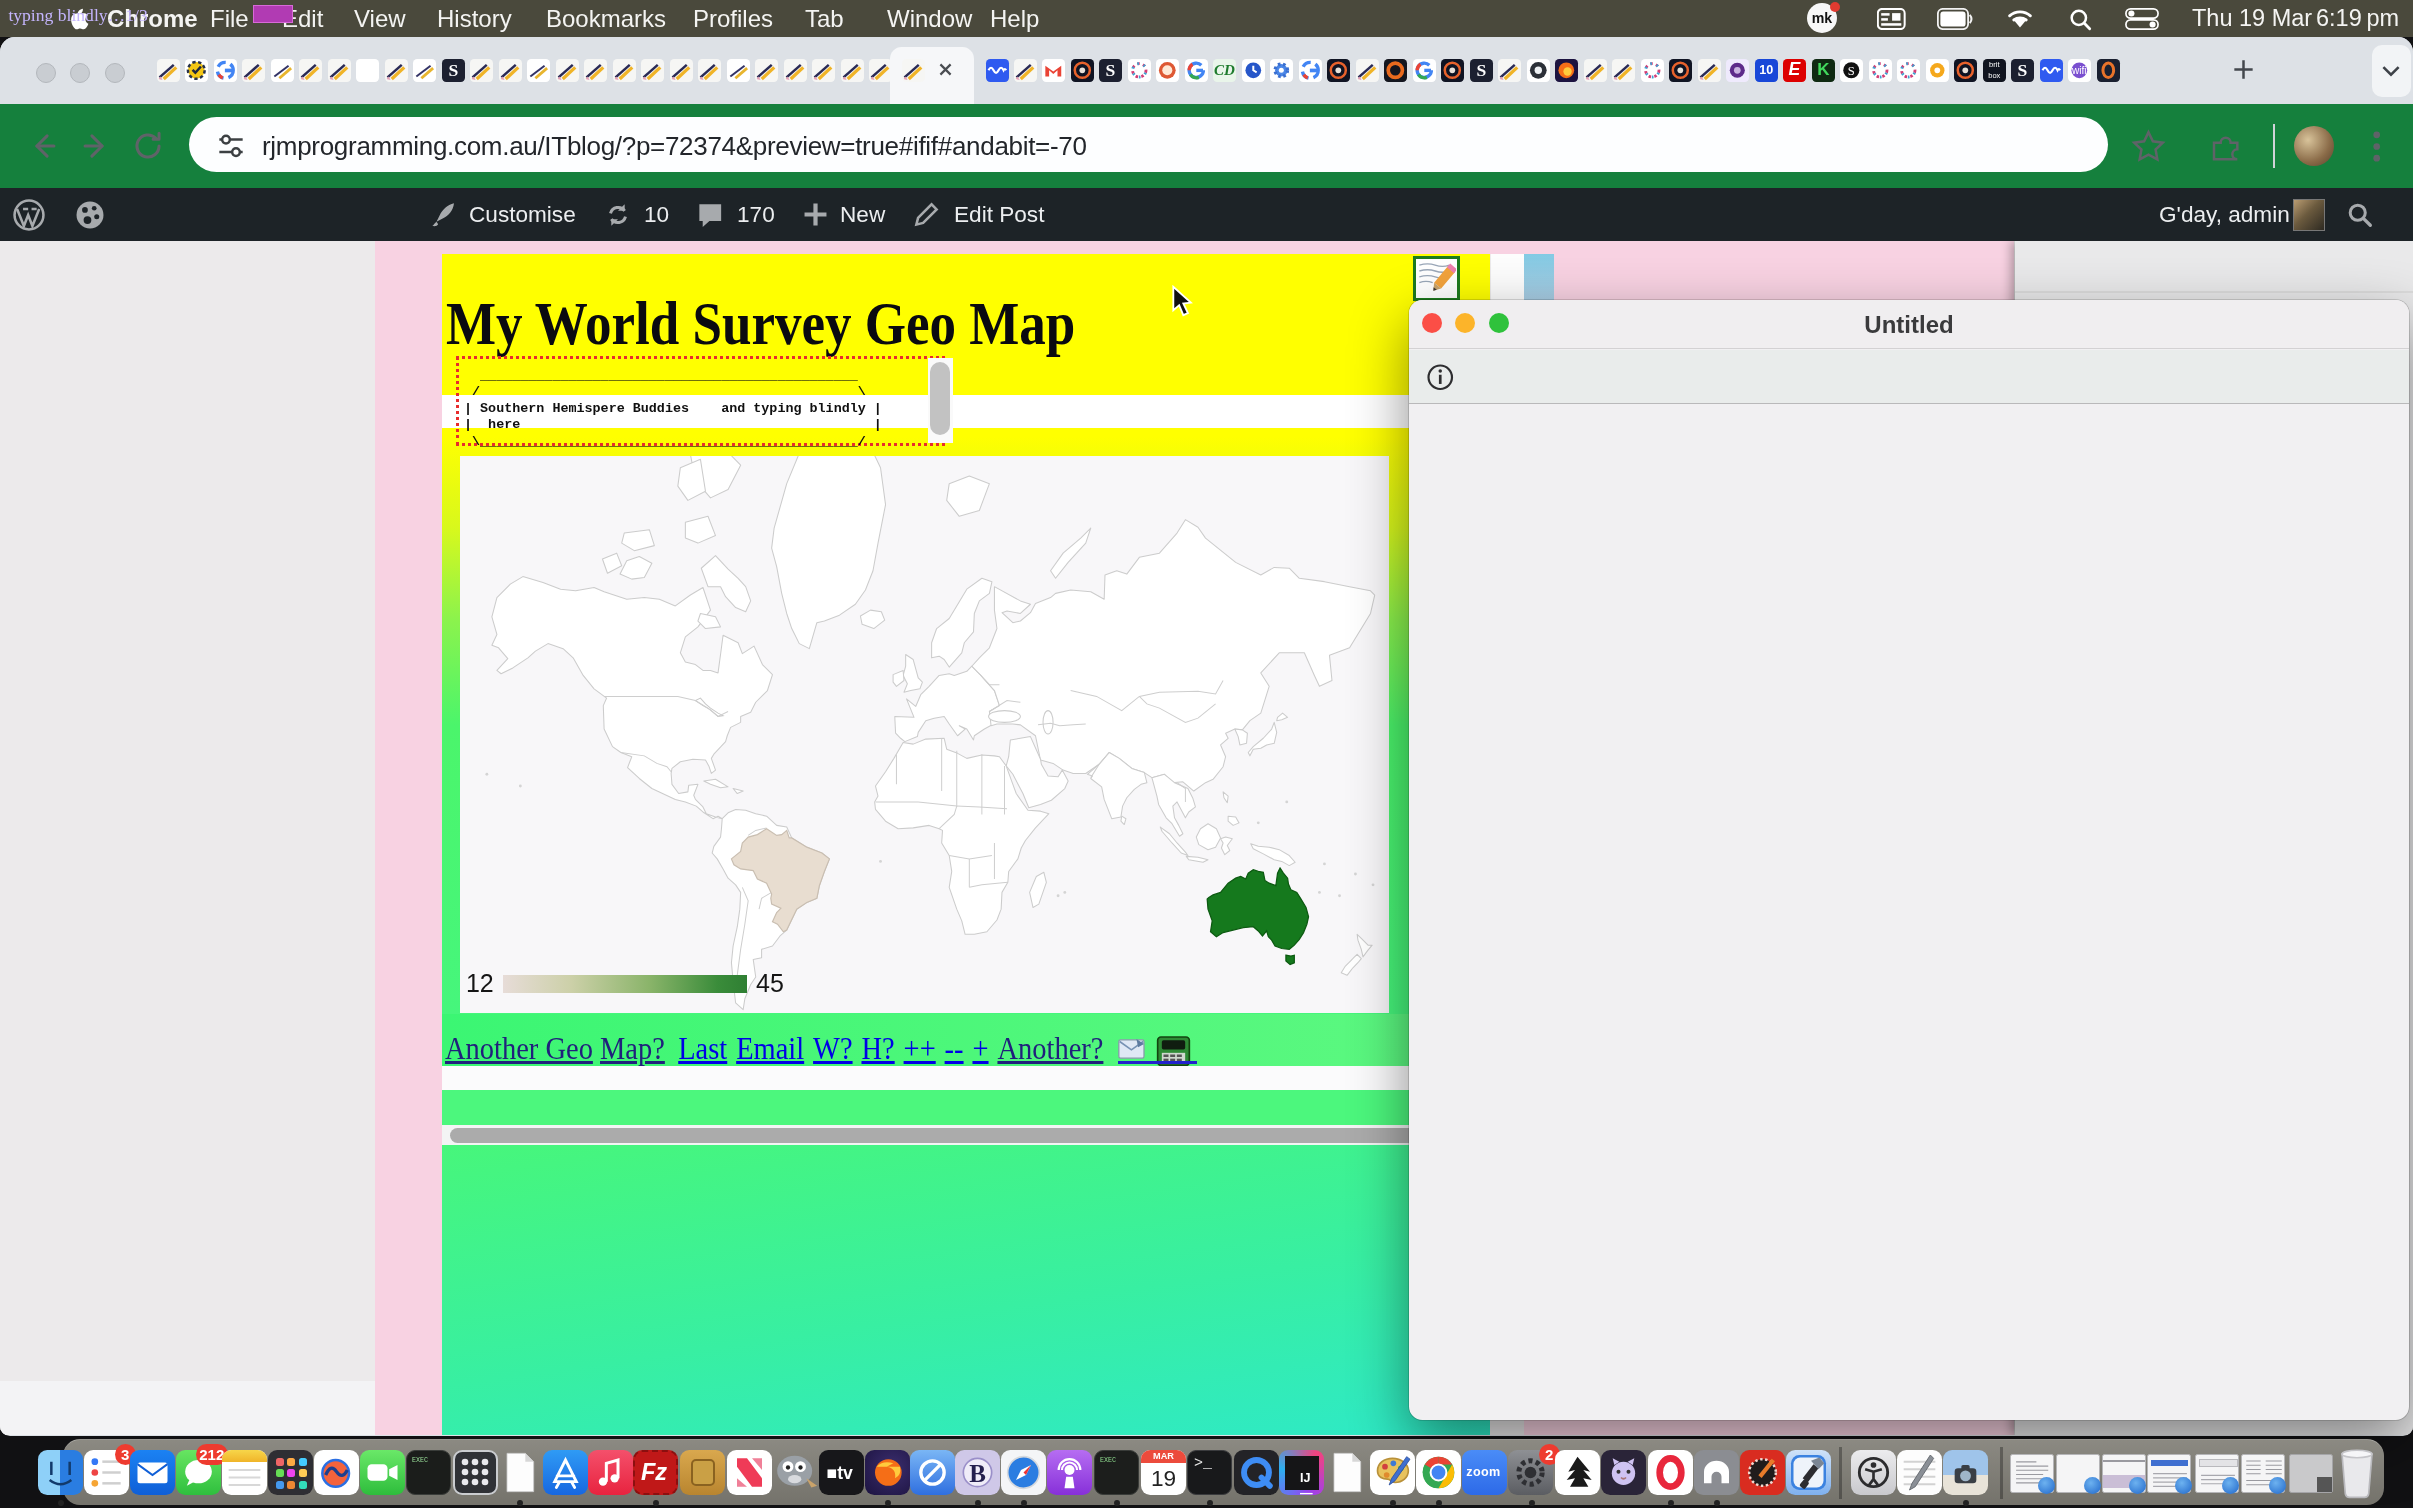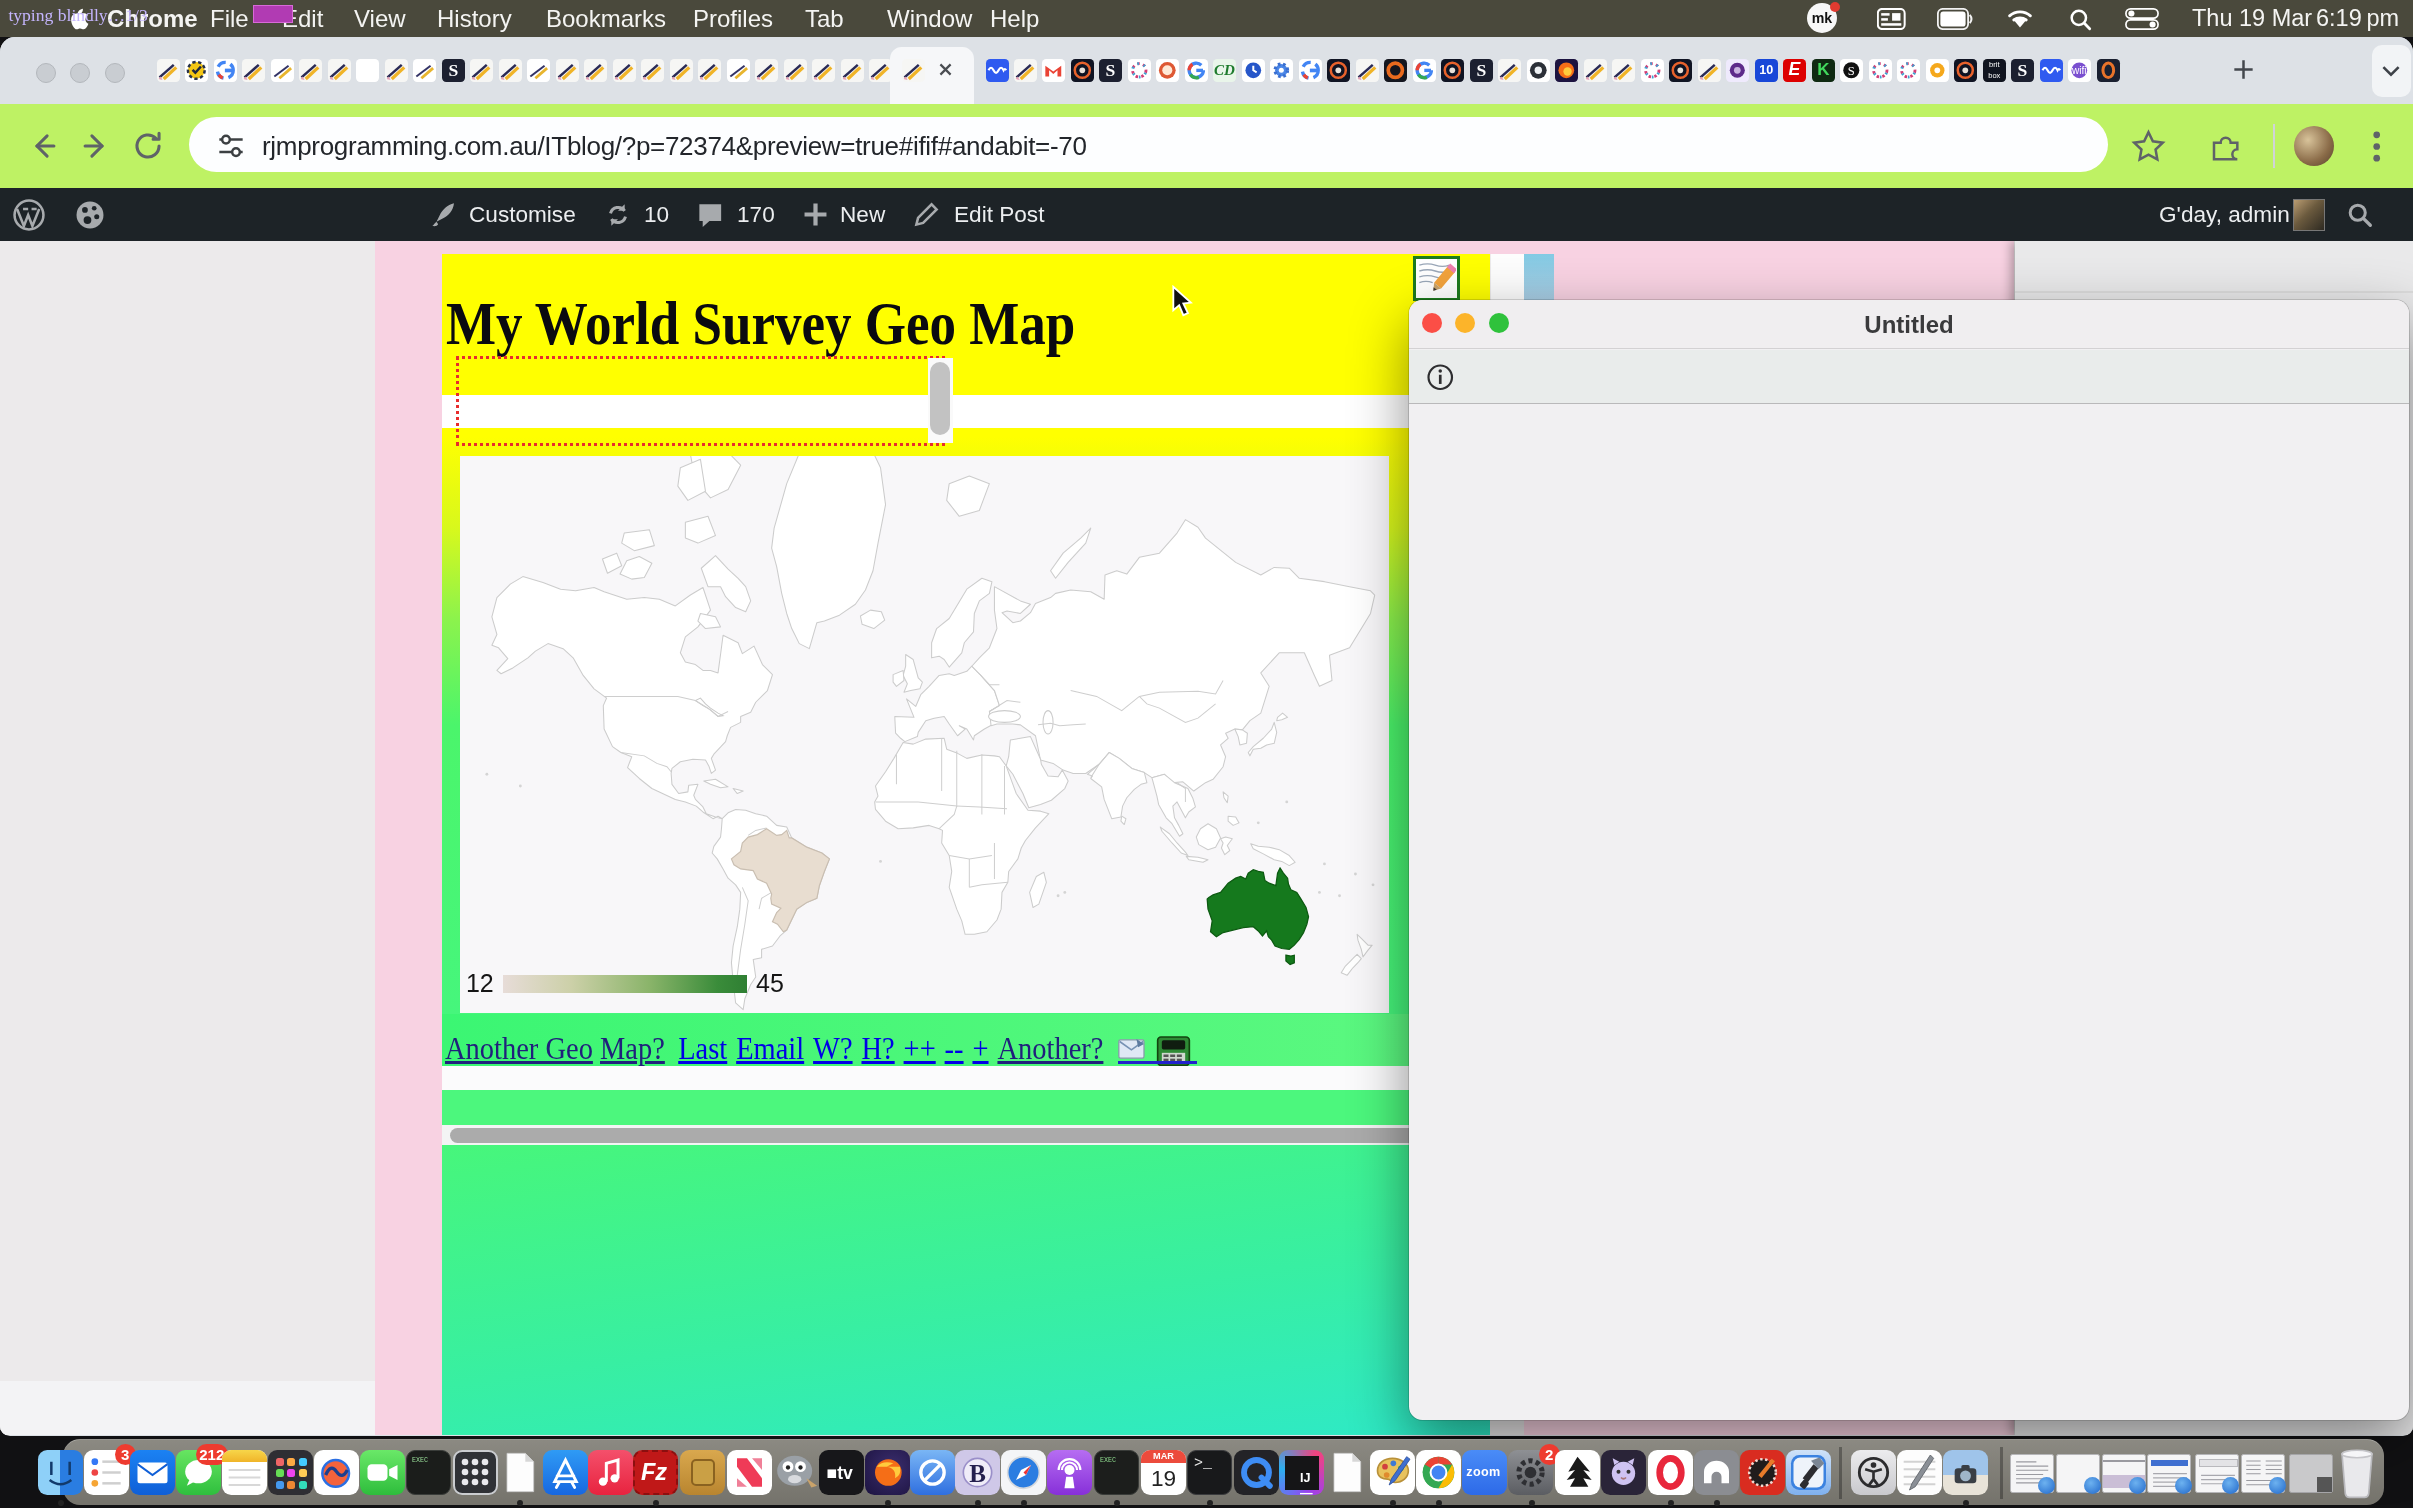--- a/index.html
+++ b/index.html
@@ -3,21 +3,21 @@
 *{margin:0;padding:0;box-sizing:border-box}
 html,body{width:2413px;height:1508px;overflow:hidden}
 body{background:#111113;font-family:"Liberation Sans",sans-serif;position:relative}
 .abs{position:absolute}
 .menubar{left:0;top:0;width:2413px;height:37px;background:#4a493c;color:#fff;z-index:50}
 .mb{position:absolute;top:0;height:37px;line-height:37px;font-size:24px;color:#f4f4f2;white-space:nowrap}
 .chromewin{left:0;top:37px;width:2413px;height:1399px;background:#dde1e6;border-radius:15px 15px 10px 10px;overflow:hidden;z-index:10}
 .tabstrip{position:absolute;left:0;top:0;width:2413px;height:67px;background:#dde1e6}
 .tl{position:absolute;top:26px;width:20px;height:20px;border-radius:50%;background:#c9cdd2;border:0.8px solid #b3b7bc}
 .fav{position:absolute;top:22px;width:22.6px;height:22.6px;border-radius:4.2px;overflow:hidden}
-.toolbar{position:absolute;left:0;top:67px;width:2413px;height:96px;background:#bef264;border-bottom:0.8px solid #d8dbdf}
+.toolbar{position:absolute;left:0;top:67px;width:2413px;height:96px;background:#15803d;border-bottom:0.8px solid #d8dbdf}
 .omni{position:absolute;left:189px;top:13.4px;width:1919px;height:55px;background:#fdfeff;border-radius:28px}
 .urltext{position:absolute;left:262px;top:0;height:84px;line-height:84px;font-size:26px;letter-spacing:-0.3px;color:#23262b}
 .adminbar{position:absolute;left:0;top:151px;width:2413px;height:54px;background:#1d2327;color:#e8eaec}
 .ab{position:absolute;top:0;height:54px;line-height:54px;font-size:22.6px;color:#eceef0;white-space:nowrap}
 .viewport{position:absolute;left:0;top:204px;width:2413px;height:1194px;background:#eceaeb;overflow:hidden}
 .serif{font-family:"Liberation Serif",serif}
 .mono{font-family:"Liberation Mono",monospace}
 .dockicon{position:absolute;border-radius:9.2px}
 .badge{position:absolute;background:#ee3b2f;color:#fff;border-radius:837px;text-align:center;font-size:15px;line-height:21px;height:21px;min-width:21px;padding:0 3.4px;top:-5.9px;right:-6.7px;font-weight:700}
 .rdot{position:absolute;width:5.9px;height:5.9px;border-radius:50%;background:#222}
@@ -447,20 +447,25 @@
 <div class="viewport">
 <span class="abs" style="left:375px;top:0;width:68px;height:1194px;background:#f8d2e2"></span>
 <span class="abs" style="left:442px;top:0;width:1572px;height:12.6px;background:#f8d2e2"></span>
 <span class="abs" style="left:1491px;top:12.6px;width:34px;height:289px;background:#fdfdfd"></span>
 <span class="abs" style="left:1524px;top:12.6px;width:490px;height:1182px;background:#f8d2e2"></span>
 <span class="abs" style="left:1524px;top:12.6px;width:30px;height:142px;background:linear-gradient(180deg,rgba(125,202,228,.95),rgba(248,210,226,0))"></span>
 <span class="abs" style="left:442px;top:12.6px;width:1048px;height:760px;background:linear-gradient(180deg,#ffff00 0%,#ffff00 24%,#d8f81c 36%,#8cf34c 48%,#4bf56b 62%,#46f67c 100%)"></span>
 <span class="abs serif" style="left:446px;top:47px;font-size:62px;font-weight:700;color:#0a0a10;transform:scaleX(.855);transform-origin:0 0;white-space:nowrap" id="title">My World Survey Geo Map</span>
 <span class="abs" style="left:442px;top:154px;width:1572px;height:33px;background:#fff"></span>
 <span class="abs" style="left:456px;top:115px;width:489px;height:90px;border:3.4px dotted #e82c2c"></span>
+<pre class="abs mono" style="left:464px;top:127px;font-size:13.4px;line-height:16.4px;color:#101010;font-weight:700">  _______________________________________________
+ /                                               \
+| Southern Hemispere Buddies    and typing blindly |
+|  here                                            |
+ \_______________________________________________/</pre>
 <span class="abs" style="left:928px;top:117px;width:25px;height:85px;background:#fafafa"></span>
 <span class="abs" style="left:930px;top:121px;width:20px;height:73px;background:#c2c2c2;border-radius:10px"></span>
 <span class="abs" style="left:460px;top:215px;width:929px;height:557px;background:#f8f7f9;overflow:hidden">
         <svg width="929" height="557" viewBox="0 0 1109 665" style="position:absolute;left:0;top:0">
           <g fill="#ffffff" stroke="#cccccc" stroke-width="1.25" stroke-linejoin="round">
             <path d="M38,192 L44,169 L60,153 L75,144 L99,151 L120,159 L138,161 L160,157 L172,162 L199,171 L220,169 L238,171 L257,179 L275,166 L290,157 L299,184 L284,204 L269,216 L263,235 L269,246 L281,249 L290,256 L299,256 L308,259 L311,237 L314,214 L332,223 L337,236 L351,227 L361,249 L373,261 L367,280 L353,294 L347,306 L335,311 L335,318 L323,324 L319,334 L317,341 L303,356 L300,361 L305,375 L300,379 L297,370 L293,363 L278,362 L263,365 L253,373 L252,379 L253,392 L261,403 L272,401 L273,393 L284,392 L279,405 L281,410 L290,419 L294,427 L305,431 L313,433 L308,430 L302,433 L290,425 L282,418 L269,413 L257,410 L229,397 L214,385 L200,372 L205,359 L192,354 L182,347 L172,326 L171,298 L175,289 L160,278 L147,262 L135,241 L123,230 L105,224 L90,233 L81,241 L63,253 L49,260 L44,256 L57,242 L46,229 L38,226 L44,213 Z"></path>
             <path d="M199,125 L214,120 L229,128 L220,145 L205,147 L191,141 Z"></path>
             <path d="M305,119 L320,135 L332,146 L341,156 L347,173 L341,186 L329,181 L317,168 L311,156 L296,156 L288,134 Z"></path>
             <path d="M275,-2 L305,-20 L335,11 L320,40 L299,50 L281,29 Z"></path>
             <path d="M170,123 L187,116 L193,131 L176,140 Z"></path>

